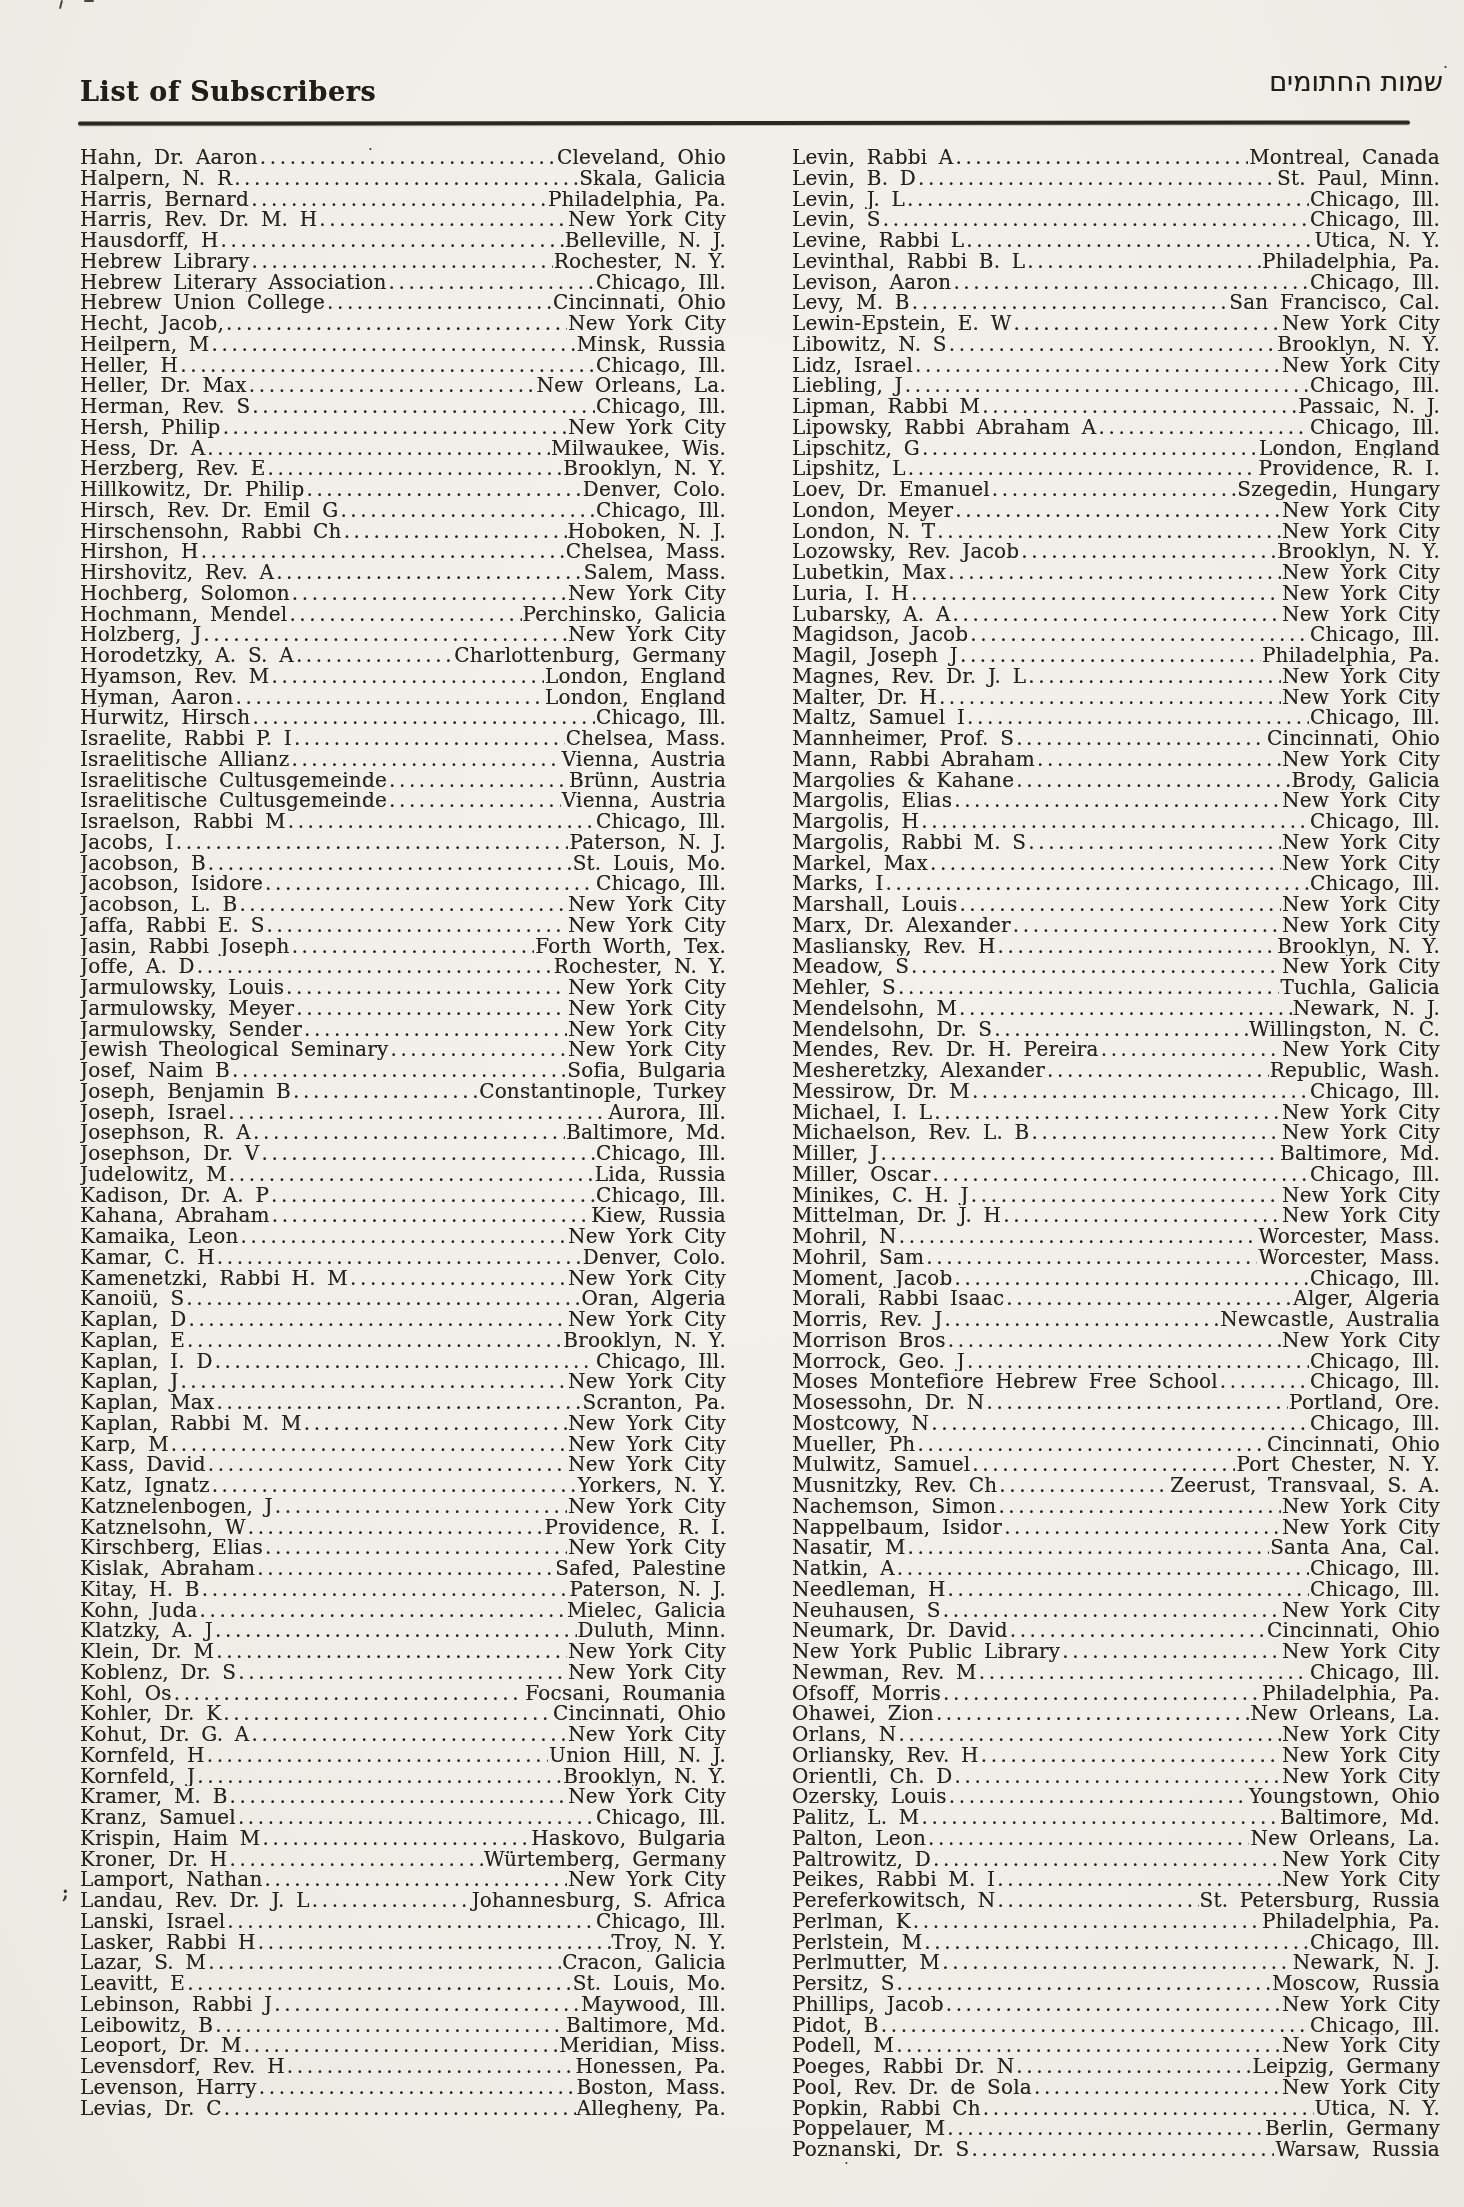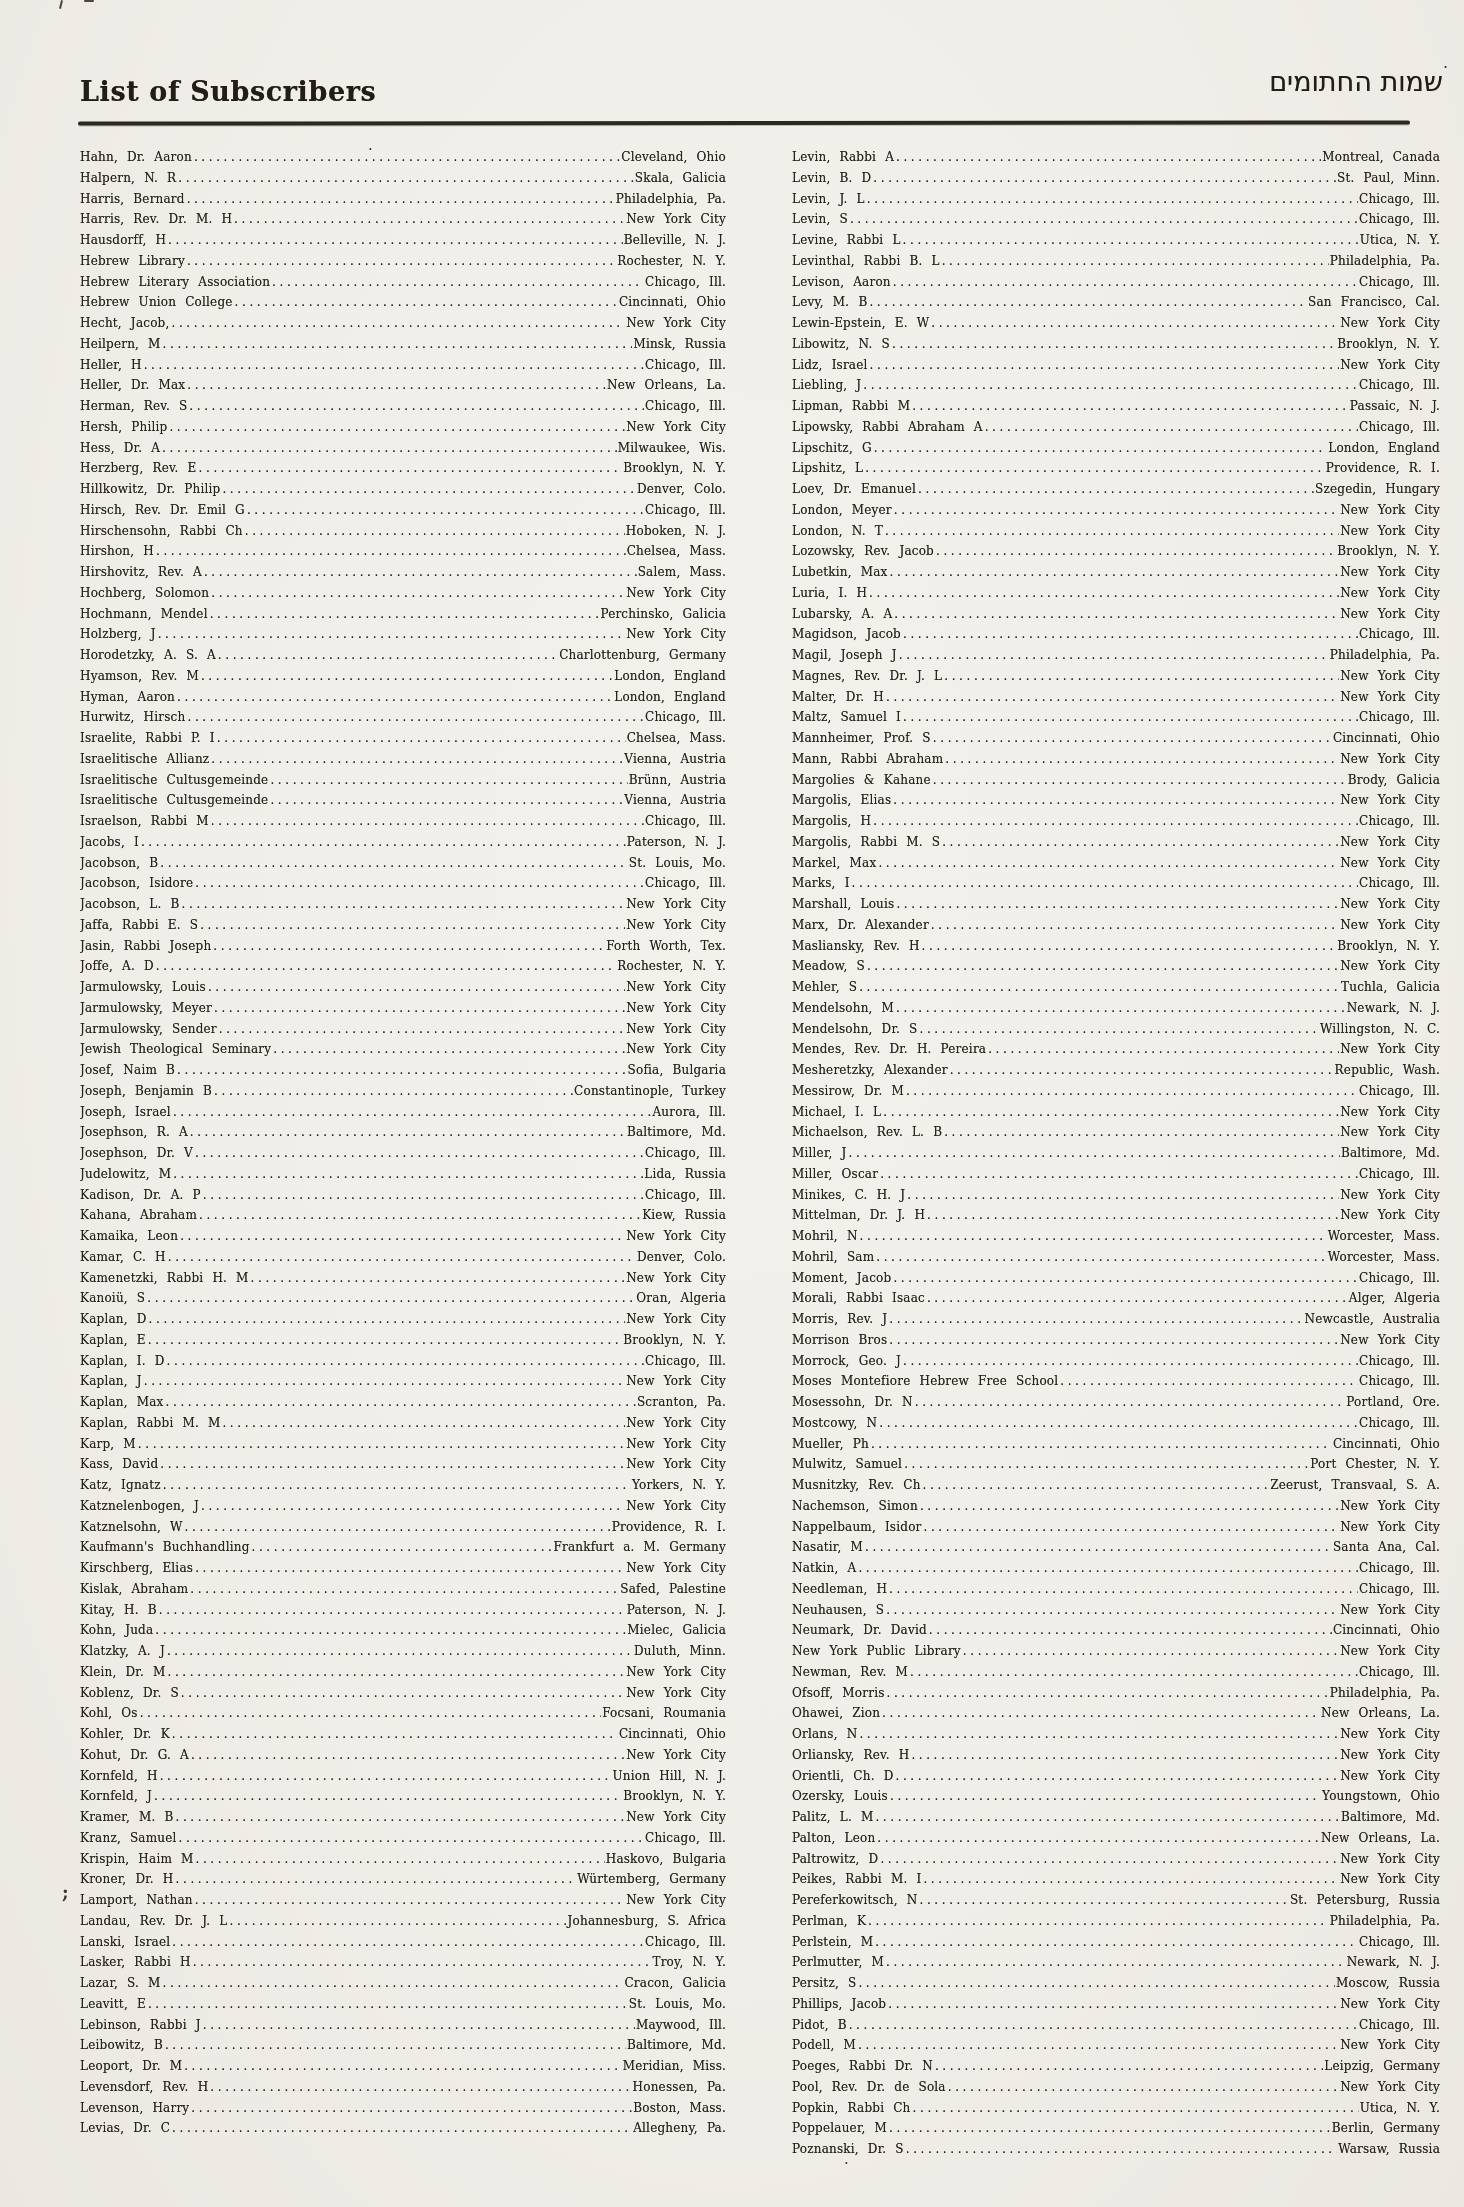--- a/index.html
+++ b/index.html
@@ -27,21 +27,21 @@
     white-space:nowrap;
   }
   .title-rule {
     position:absolute; left:78px; top:121px; width:1332px; height:4px;
     background:#2c2820; border-radius:2px;
     box-shadow:0 1px 0 rgba(44,40,32,0.25);
     transform:rotate(-0.05deg);
   }
   .col {
     position:absolute; top:147px;
-    font-size:12px; line-height:20.75px;
+    font-size:20px; line-height:20.75px;
     color:#27231c; text-shadow:0 0 0.5px rgba(39,35,28,0.55);
   }
   .col-left  { left:80px;  width:646px; }
   .col-right { left:792px; width:648px; }
   .row {
     display:flex; align-items:baseline;
     height:20.75px; white-space:nowrap; overflow:hidden;
   }
   .nm  { word-spacing:5px; letter-spacing:0.2px; flex:0 0 auto; }
   .loc { word-spacing:5px; letter-spacing:0.2px; flex:0 0 auto; }
@@ -480,25 +480,20 @@
     <span class="leader"></span>
     <span class="loc">New York City</span>
   </div>
 
   <div class="row">
     <span class="nm">Katznelsohn, W</span>
     <span class="leader"></span>
     <span class="loc">Providence, R. I.</span>
   </div>
 
-  <div class="row">
-    <span class="nm">Kaufmann's Buchhandling</span>
-    <span class="leader"></span>
-    <span class="loc">Frankfurt a. M. Germany</span>
-  </div>
 
   <div class="row">
     <span class="nm">Kirschberg, Elias</span>
     <span class="leader"></span>
     <span class="loc">New York City</span>
   </div>
 
   <div class="row">
     <span class="nm">Kislak, Abraham</span>
     <span class="leader"></span>

